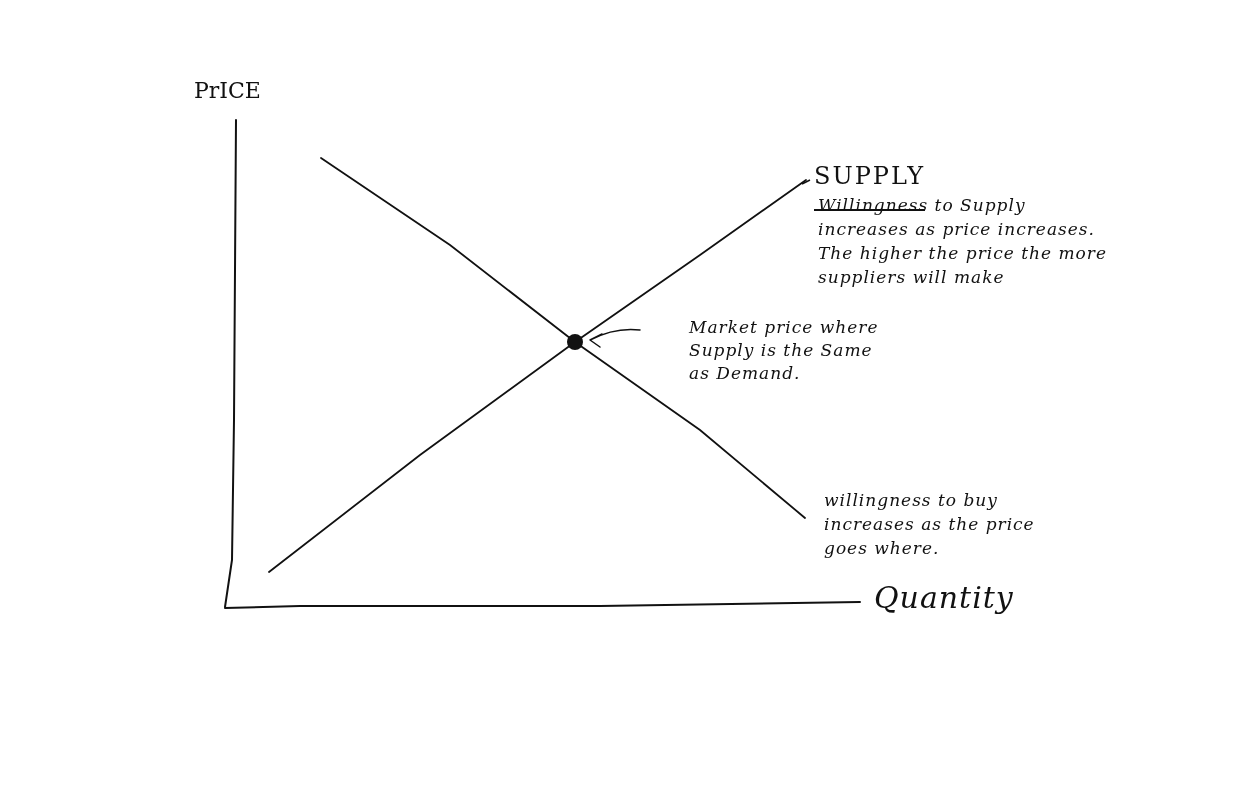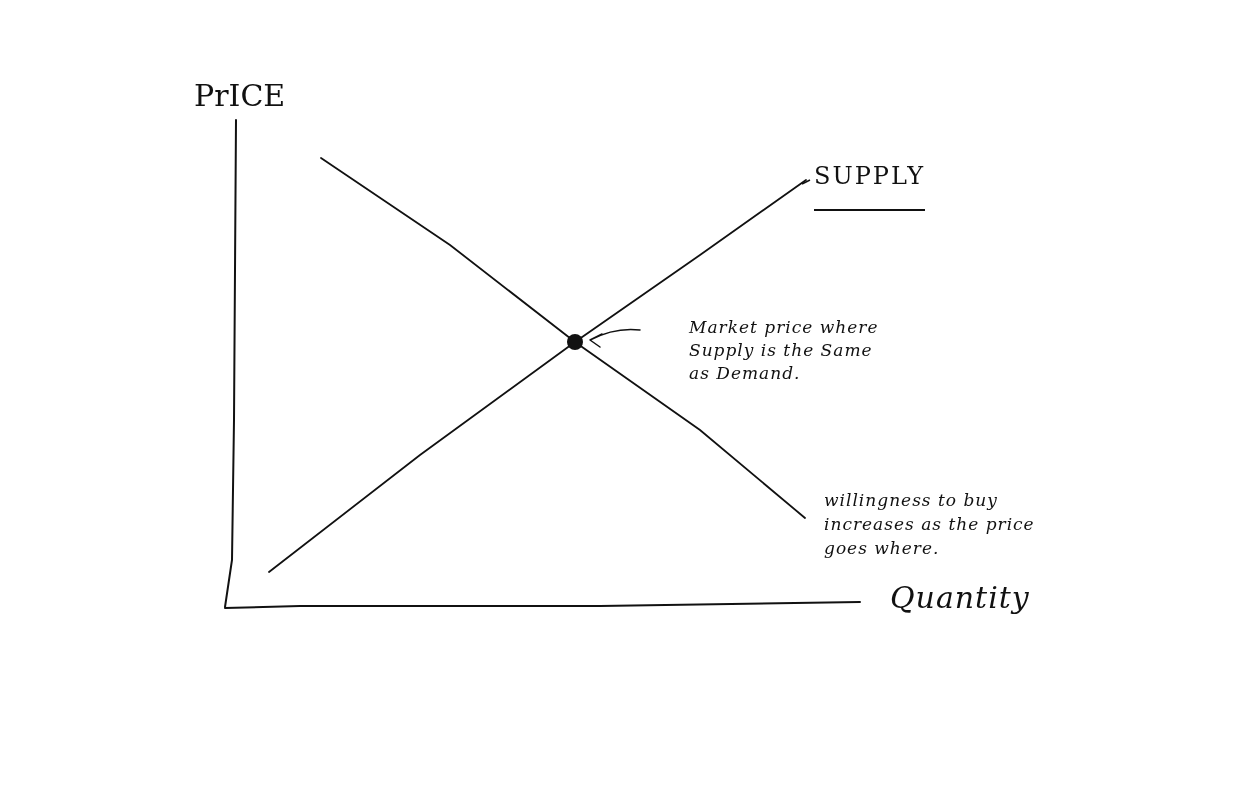--- a/index.html
+++ b/index.html
@@ -2,22 +2,22 @@
 <html><head>
 <meta charset="utf-8">
 <style>
   html, body { margin: 0; padding: 0; background: #ffffff; }
   body { width: 1260px; height: 800px; position: relative; overflow: hidden;
          font-family: "DejaVu Sans", sans-serif; color: #111; }
   .canvas { position: absolute; left: 0; top: 0; width: 1260px; height: 800px; }
   svg.lines { position: absolute; left: 0; top: 0; }
   .hand { position: absolute; font-family: "DejaVu Serif", serif; font-style: italic;
           color: #111; white-space: nowrap; letter-spacing: 1px; }
-  .axis-label-y { left: 194px; top: 78px; font-size: 30px; font-style: normal; letter-spacing: 0; }
-  .axis-label-x { left: 874px; top: 580px; font-size: 30px; margin-left: 16px; }
+  .axis-label-y { left: 194px; top: 78px; font-size: 22px; font-style: normal; letter-spacing: 0; }
+  .axis-label-x { left: 874px; top: 580px; font-size: 30px; }
   .curve-title { font-size: 24px; font-style: normal; letter-spacing: 2px;
                  border-bottom: 2px solid #111; padding-bottom: 19px; }
   .supply-title { left: 814px; top: 162px; }
   .demand-title { left: 818px; top: 456px; }
   .note { font-size: 17px; line-height: 24px; white-space: normal; }
   .supply-note { left: 818px; top: 193px; width: 300px; }
   .demand-note { left: 824px; top: 488px; width: 260px; }
   .eq-note { left: 672px; top: 316px; width: 190px; font-size: 17px; line-height: 23px; margin-left: 17px; }
 </style>
 </head>
@@ -39,17 +39,18 @@
 
     <path d="M640 330 Q615 327 590 340 M590 340 L602 334 M590 340 L600 347" fill="none" stroke="#111" stroke-width="1.5" stroke-linecap="round"></path>
 
     <path d="M802 184 L810 180" stroke="#111" stroke-width="1.5"></path>
   </svg>
 
   <div class="hand axis-label-y">PrICE</div>
   <div class="hand axis-label-x">Quantity</div>
 
   <div class="hand curve-title supply-title">SUPPLY</div>
+  <div class="hand note supply-note">Willingness to Supply increases as price increases. The higher the price the more suppliers will make</div>
 
   <div class="hand note demand-note">willingness to buy increases as the price goes where.</div>
 
   <div class="hand note eq-note">Market price where Supply is the Same as Demand.</div>
 </div>
 
 </body></html>

